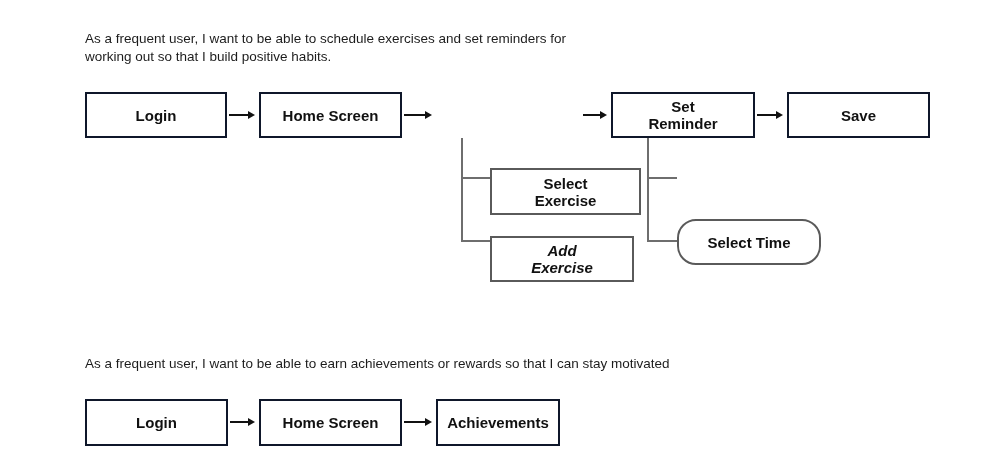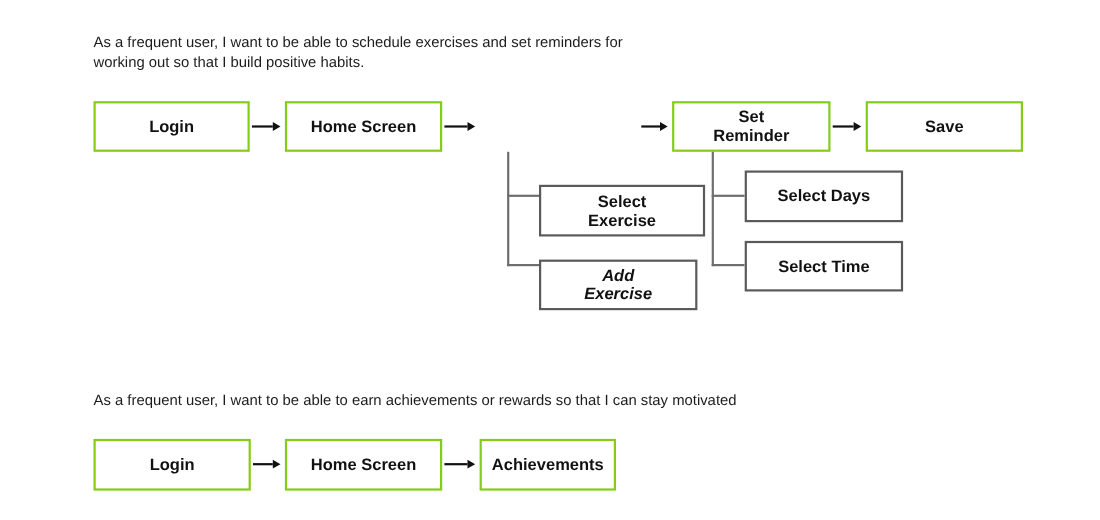--- a/index.html
+++ b/index.html
@@ -19,21 +19,21 @@
     color: #1c1c1c;
     font-weight: 400;
   }
   #story1 { left: 85px; top: 30px; }
   #story2 { left: 85px; top: 355px; }
 
   .node {
     position: absolute;
     box-sizing: border-box;
     background: #ffffff;
-    border: 2px solid #84cc16;
+    border: 2px solid #0f172a;
     display: flex;
     align-items: center;
     justify-content: center;
     text-align: center;
     font-weight: 700;
     font-size: 15px;
     line-height: 17px;
     color: #111111;
     white-space: pre-line;
   }
@@ -42,21 +42,21 @@
   
   #n-login1    { left: 85px;  top: 92px;  width: 142px; height: 46px; }
   #n-home1     { left: 259px; top: 92px;  width: 143px; height: 46px; }
   #n-routine   { left: 437px; top: 92px;  width: 144px; height: 46px; }
   #n-reminder  { left: 611px; top: 92px;  width: 144px; height: 46px; }
   #n-save      { left: 787px; top: 92px;  width: 143px; height: 46px; text-align: right; }
   
   #n-selex     { left: 490px; top: 168px; width: 151px; height: 47px; }
   #n-seldays   { left: 677px; top: 155px; width: 144px; height: 47px; }
   #n-addex     { left: 490px; top: 236px; width: 144px; height: 46px; font-style: italic; }
-  #n-seltime   { left: 677px; top: 219px; width: 144px; height: 46px; }
+  #n-seltime   { left: 677px; top: 219px; width: 144px; height: 46px; border-radius: 19px; }
   
   #n-login2    { left: 85px;  top: 399px; width: 143px; height: 47px; }
   #n-home2     { left: 259px; top: 399px; width: 143px; height: 47px; }
   #n-achieve   { left: 436px; top: 399px; width: 124px; height: 47px; }
 
   .arrow {
     position: absolute;
     height: 2px;
     background: #111111;
   }
@@ -108,21 +108,20 @@
   <div class="conn" id="c-h1b"></div>
 
   <div class="conn" id="c-v2"></div>
   <div class="conn" id="c-h2a"></div>
   <div class="conn" id="c-h2b"></div>
 
   <div class="node child" id="n-selex">Select
 Exercise</div>
   <div class="node child" id="n-addex">Add
 Exercise</div>
-  <div class="node child" id="n-seldays">Select Days</div>
   <div class="node child" id="n-seltime">Select Time</div>
 
   <p class="story" id="story2"><span>As a frequent user, I want to be able to earn achievements or rewards so that I can stay motivated</span></p>
 
   <div class="node" id="n-login2">Login</div>
   <div class="arrow" id="b1"></div>
   <div class="node" id="n-home2">Home Screen</div>
   <div class="arrow" id="b2"></div>
   <div class="node" id="n-achieve">Achievements</div>
 

